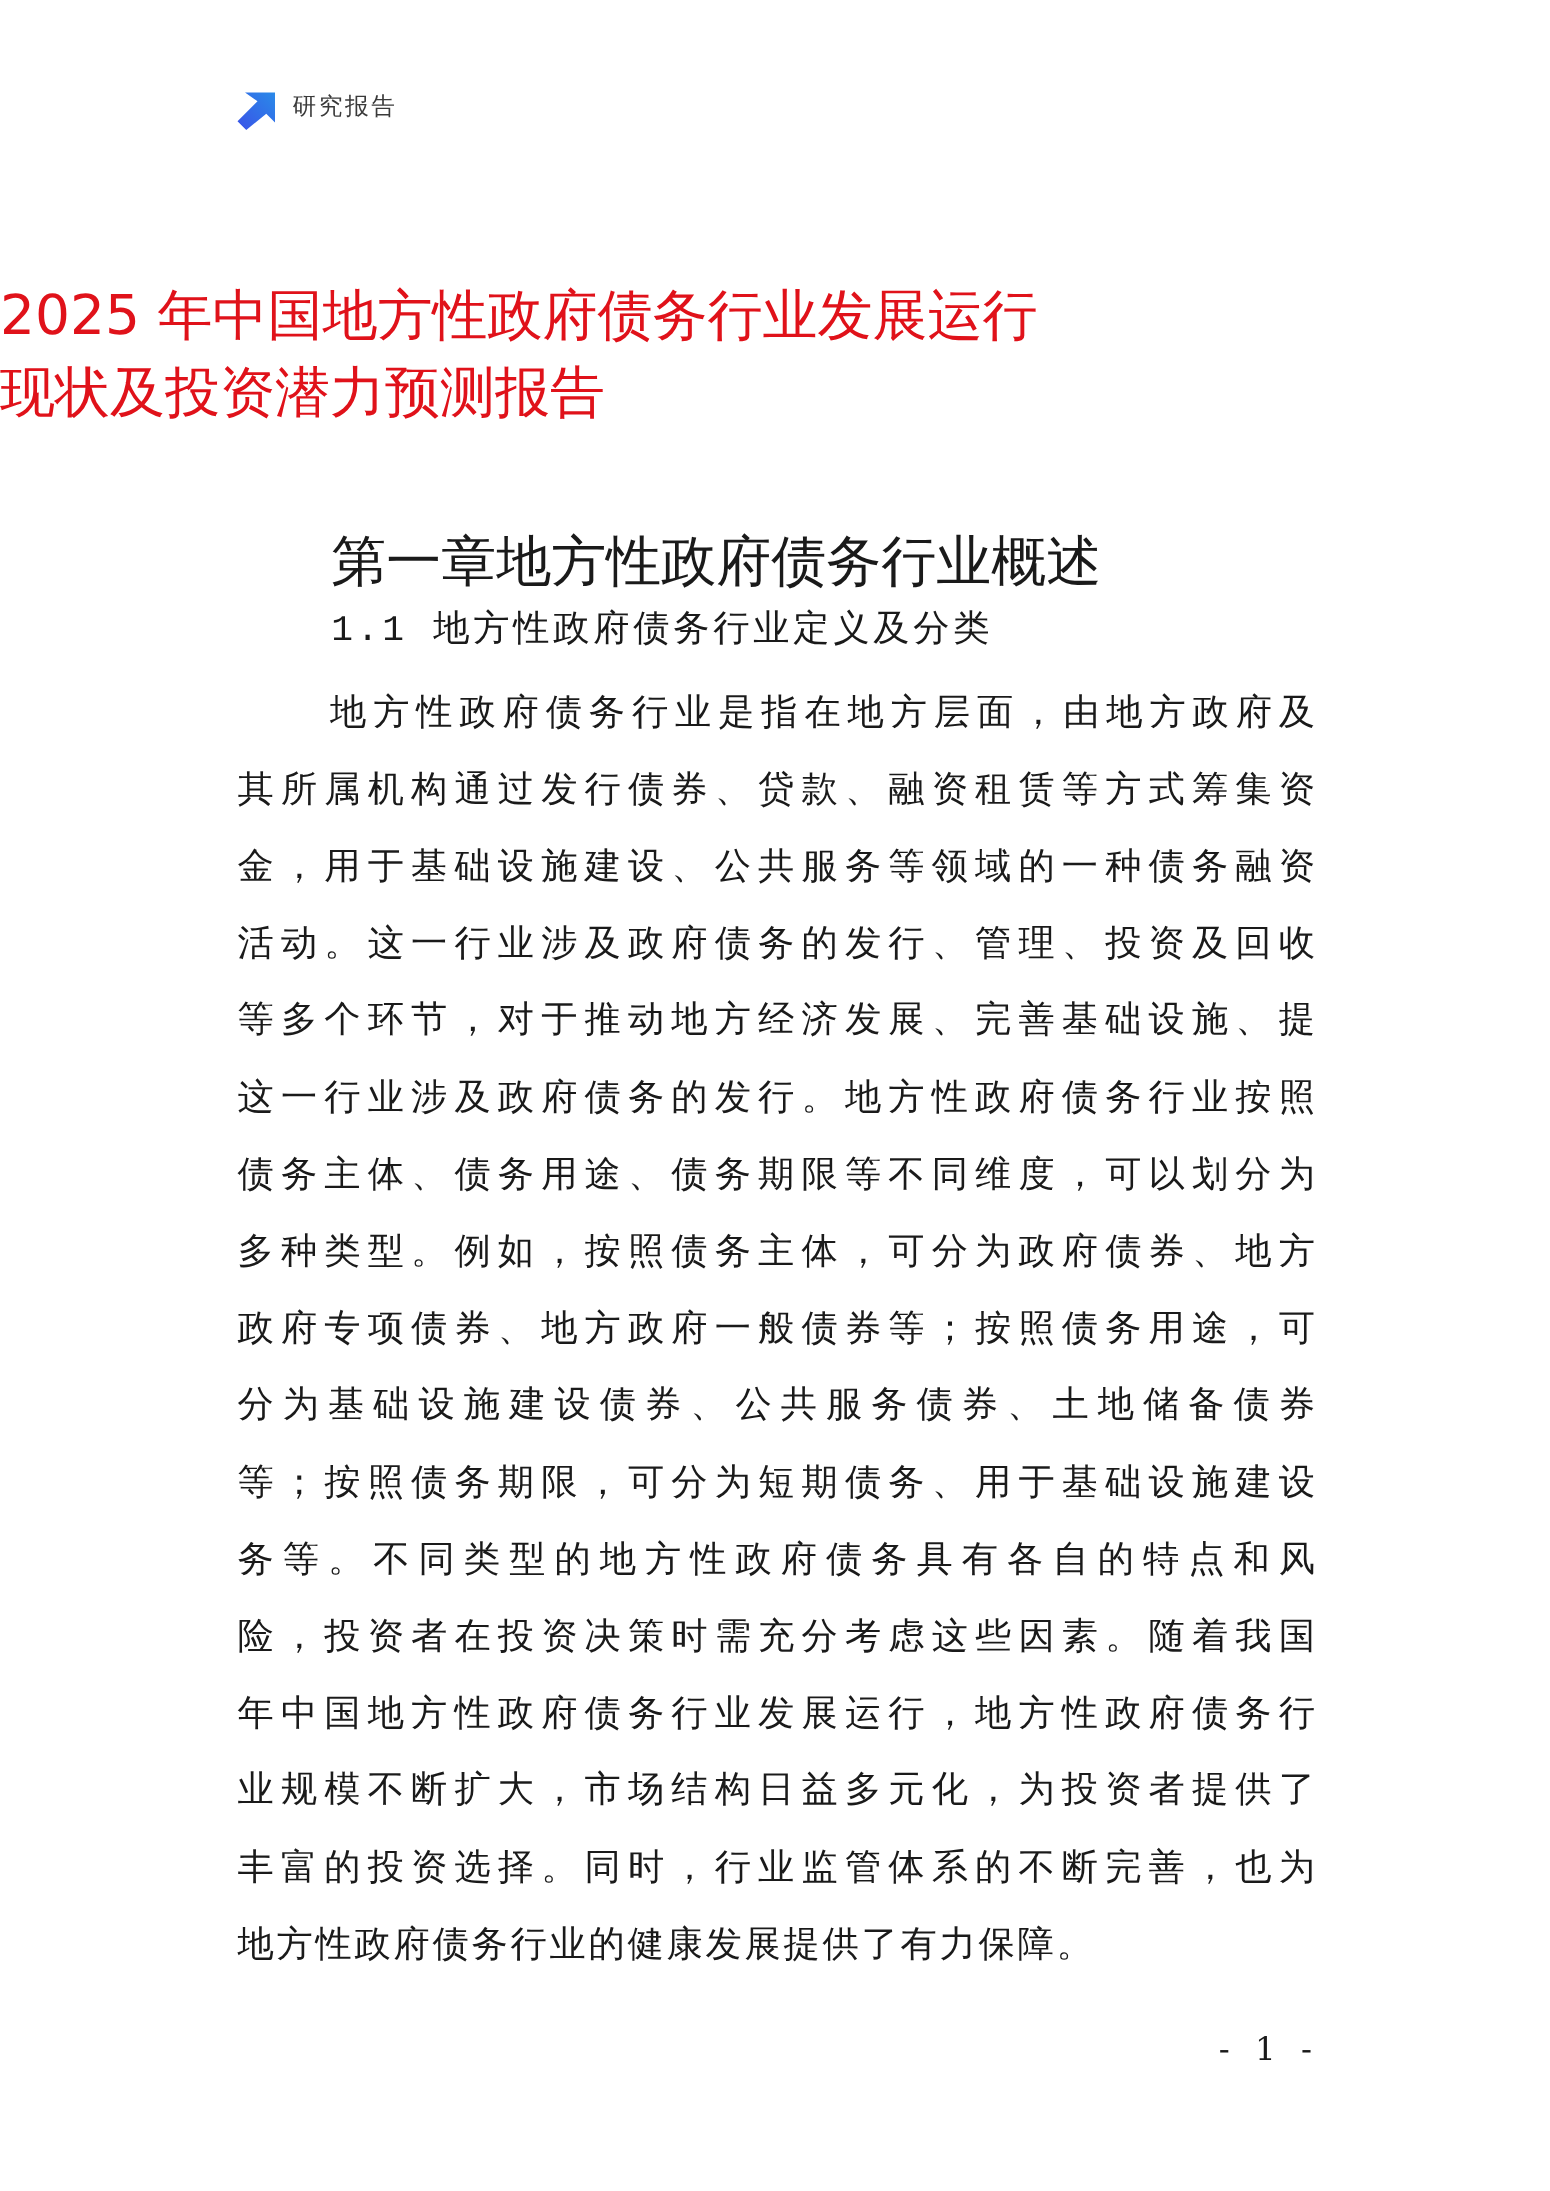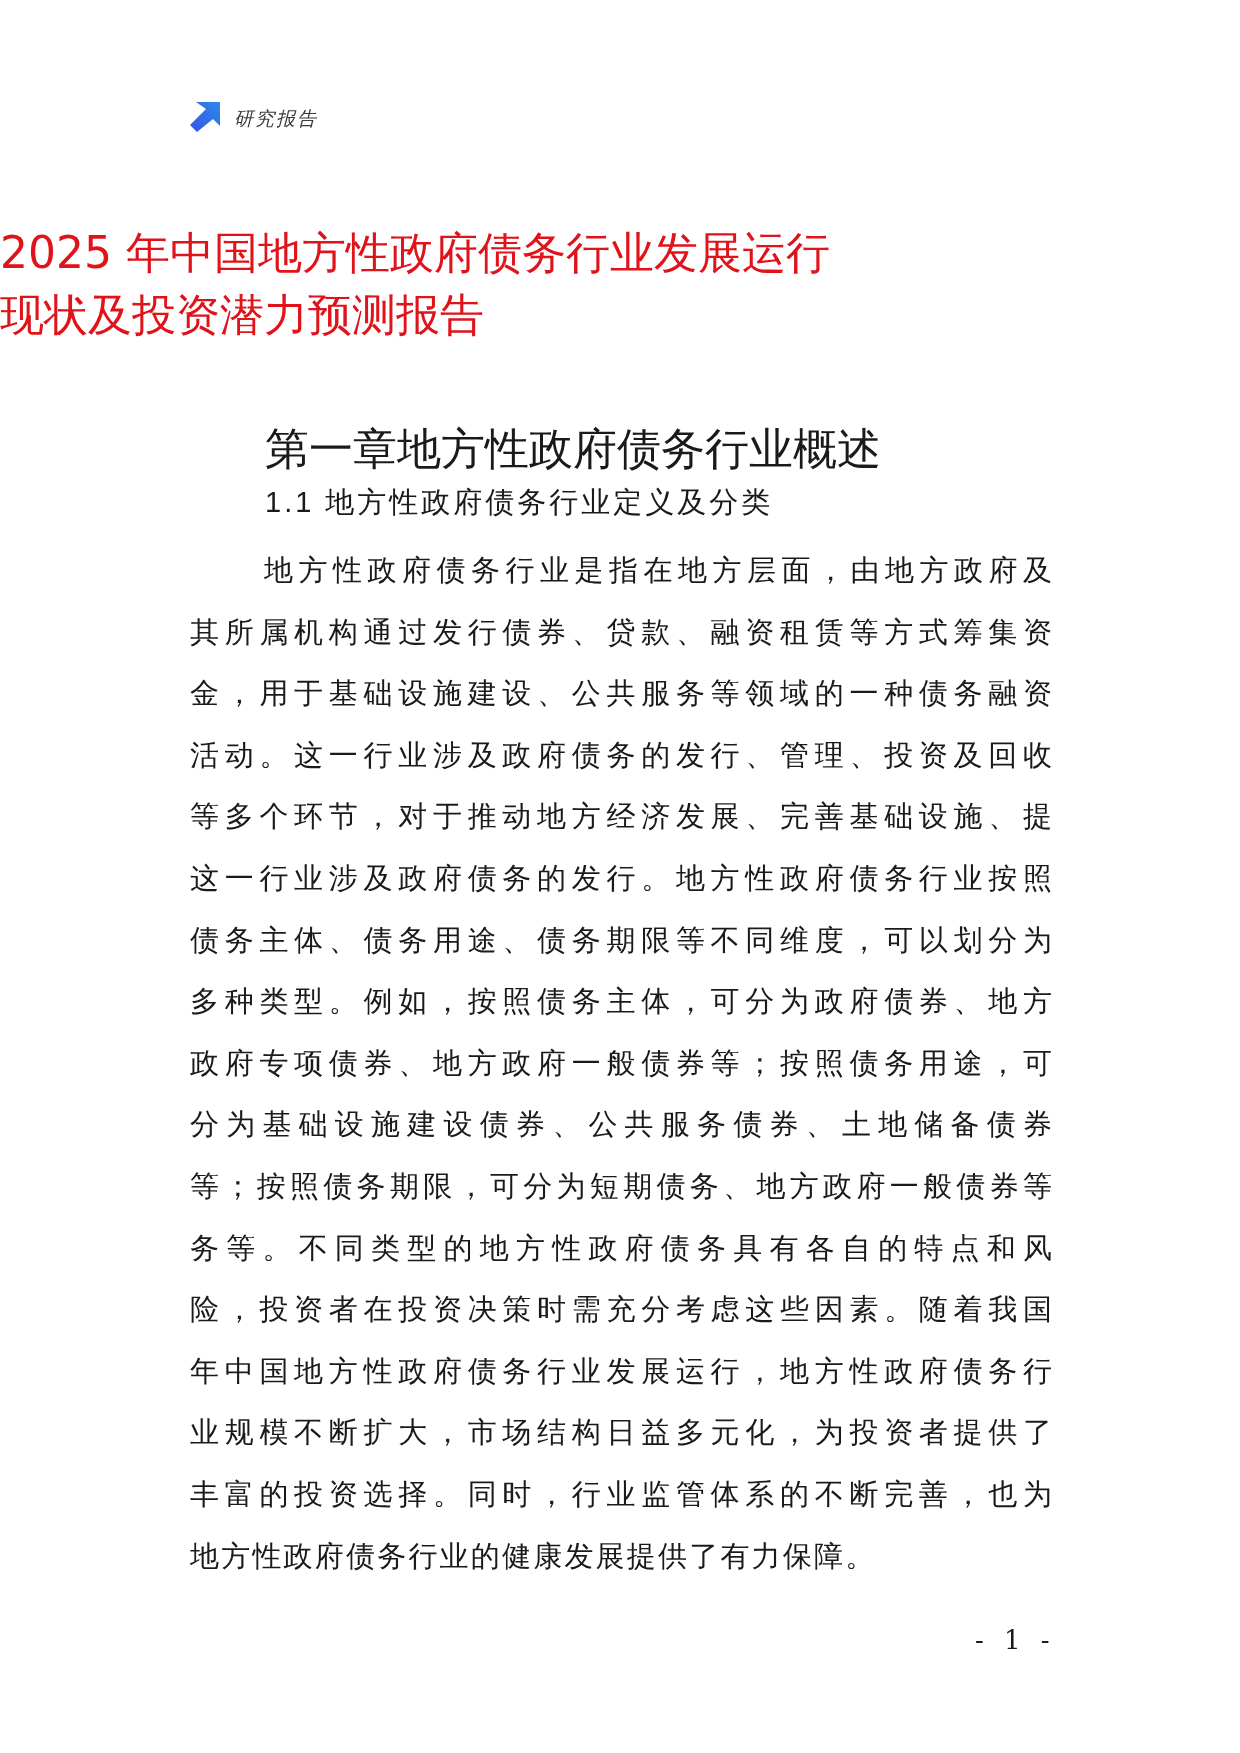--- a/index.html
+++ b/index.html
@@ -11,24 +11,23 @@
       width: 1240px;
       height: 1753px;
       position: relative;
       overflow: hidden;
       font-family: "DejaVu Sans", sans-serif;
       color: #1a1a1a;
     }
     .header {
       position: absolute;
       left: 188px;
-      top: 100px;
+      top: 72px;
       display: flex;
-      align-items: flex-end;
-      font-style: italic;
+      align-items: flex-start;
     }
     .logo {
       width: 34px;
       height: 32px;
       margin-right: 12px;
     }
     .header-label {
       font-family: "DejaVu Serif", serif;
       font-size: 19px;
       letter-spacing: 2px;
@@ -52,21 +51,21 @@
       left: 265px;
       top: 420px;
       font-size: 44px;
       color: #1a1a1a;
       white-space: nowrap;
     }
     .section {
       position: absolute;
       left: 265px;
       top: 483px;
-      font-family: Liberation Sans, sans-serif;
+      font-family: Liberation Mono, monospace;
       font-size: 29px;
       letter-spacing: 3px;
       color: #1a1a1a;
       white-space: nowrap;
     }
     .body-text {
       position: absolute;
       left: 190px;
       top: 540px;
       width: 862px;
@@ -122,21 +121,21 @@
   <div class="line first">地方性政府债务行业是指在地方层面，由地方政府及</div>
   <div class="line">其所属机构通过发行债券、贷款、融资租赁等方式筹集资</div>
   <div class="line">金，用于基础设施建设、公共服务等领域的一种债务融资</div>
   <div class="line">活动。这一行业涉及政府债务的发行、管理、投资及回收</div>
   <div class="line">等多个环节，对于推动地方经济发展、完善基础设施、提</div>
   <div class="line">这一行业涉及政府债务的发行。地方性政府债务行业按照</div>
   <div class="line">债务主体、债务用途、债务期限等不同维度，可以划分为</div>
   <div class="line">多种类型。例如，按照债务主体，可分为政府债券、地方</div>
   <div class="line">政府专项债券、地方政府一般债券等；按照债务用途，可</div>
   <div class="line">分为基础设施建设债券、公共服务债券、土地储备债券</div>
-  <div class="line">等；按照债务期限，可分为短期债务、地方政府一般债券等</div>
+  <div class="line">等；按照债务期限，可分为短期债务、用于基础设施建设</div>
   <div class="line">务等。不同类型的地方性政府债务具有各自的特点和风</div>
   <div class="line">险，投资者在投资决策时需充分考虑这些因素。随着我国</div>
   <div class="line">年中国地方性政府债务行业发展运行，地方性政府债务行</div>
   <div class="line">业规模不断扩大，市场结构日益多元化，为投资者提供了</div>
   <div class="line">丰富的投资选择。同时，行业监管体系的不断完善，也为</div>
   <div class="line last">地方性政府债务行业的健康发展提供了有力保障。</div>
 </div>
 
 <div class="page-number">- 1 -</div>
 

